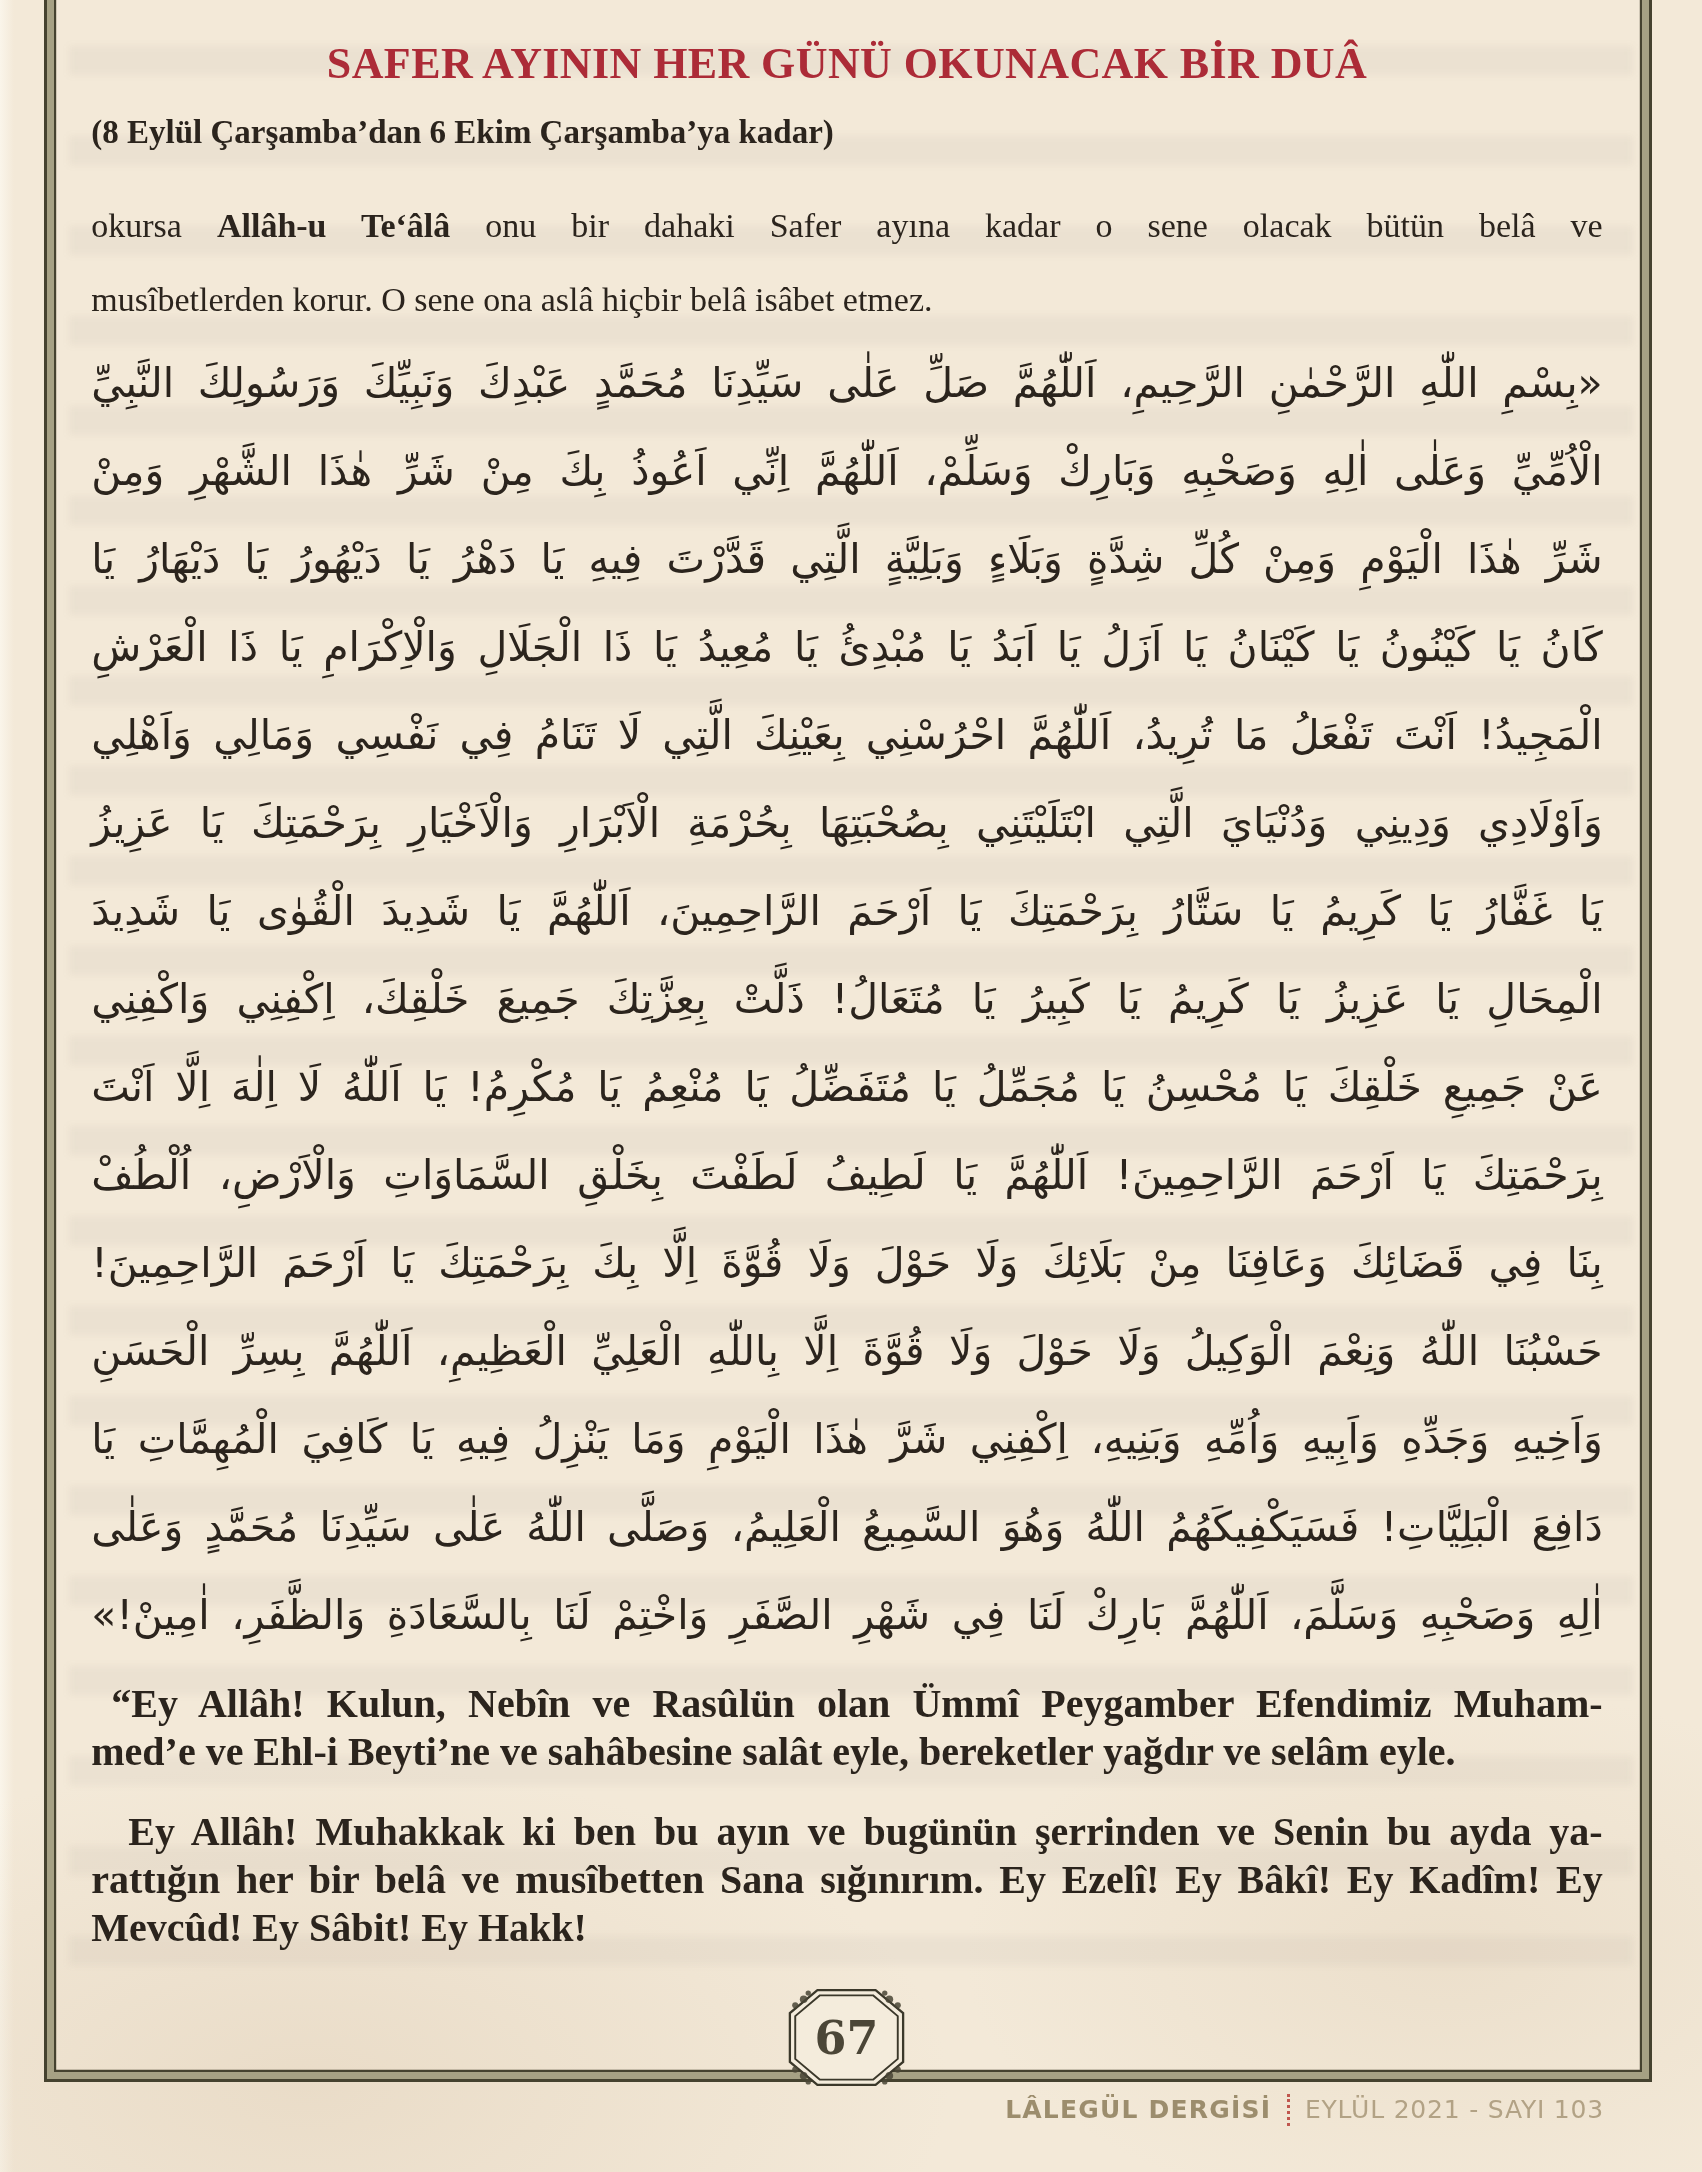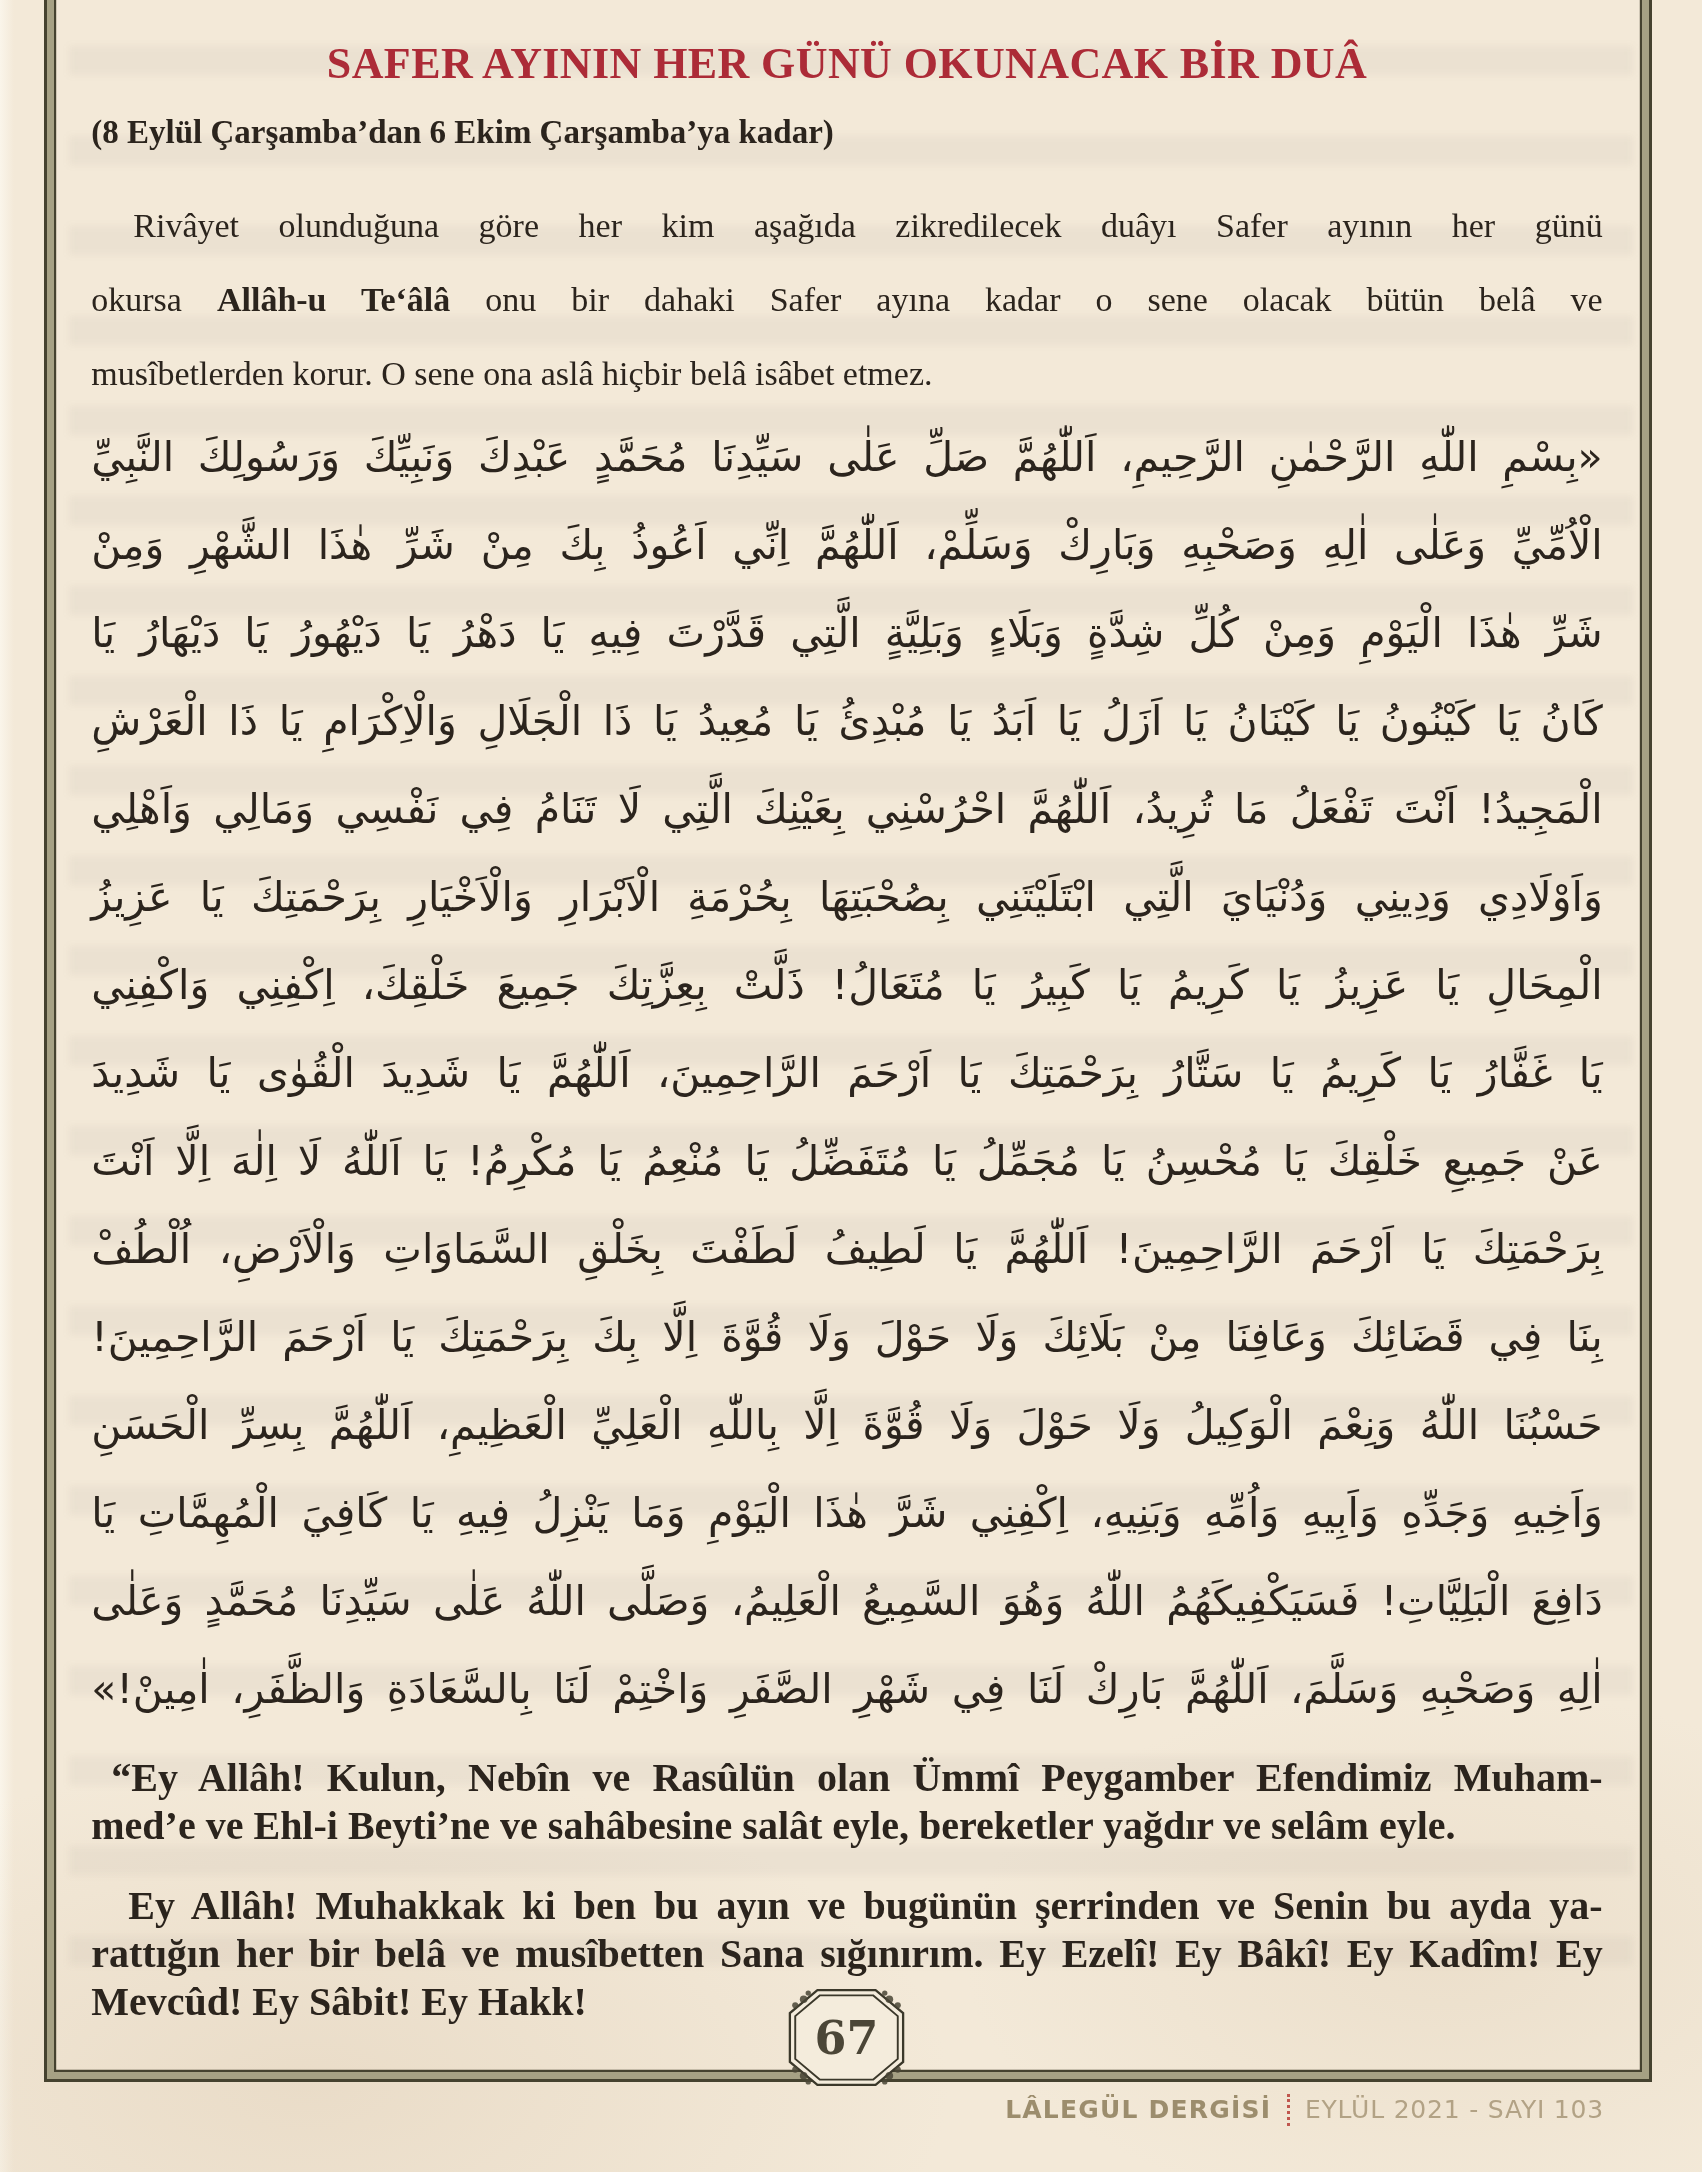--- a/index.html
+++ b/index.html
@@ -128,34 +128,33 @@
 <div class="bleed"></div>
 
 <div class="frame">
   <div class="content">
 
     <h1 class="title">SAFER AYININ HER GÜNÜ OKUNACAK BİR DUÂ</h1>
 
     <div class="subtitle">(8 Eylül Çarşamba’dan 6 Ekim Çarşamba’ya kadar)</div>
 
     <div class="intro">
-      <div class="tline first">Rivâyet olunduğuna göre her kim aşağıda zikredilecek duâyı Safer ayının her günü</div>
       <div class="tline"><span>okursa </span><b>Allâh-u Te‘âlâ</b><span> onu bir dahaki Safer ayına kadar o sene olacak bütün belâ ve</span></div>
       <div class="tline last">musîbetlerden korur. O sene ona aslâ hiçbir belâ isâbet etmez.</div>
     </div>
 
     <div class="arabic">
       <div class="aline">«بِسْمِ اللّٰهِ الرَّحْمٰنِ الرَّحِيمِ، اَللّٰهُمَّ صَلِّ عَلٰى سَيِّدِنَا مُحَمَّدٍ عَبْدِكَ وَنَبِيِّكَ وَرَسُولِكَ النَّبِيِّ</div>
       <div class="aline">الْاُمِّيِّ وَعَلٰى اٰلِهِ وَصَحْبِهِ وَبَارِكْ وَسَلِّمْ، اَللّٰهُمَّ اِنِّي اَعُوذُ بِكَ مِنْ شَرِّ هٰذَا الشَّهْرِ وَمِنْ</div>
       <div class="aline">شَرِّ هٰذَا الْيَوْمِ وَمِنْ كُلِّ شِدَّةٍ وَبَلَاءٍ وَبَلِيَّةٍ الَّتِي قَدَّرْتَ فِيهِ يَا دَهْرُ يَا دَيْهُورُ يَا دَيْهَارُ يَا</div>
       <div class="aline">كَانُ يَا كَيْنُونُ يَا كَيْنَانُ يَا اَزَلُ يَا اَبَدُ يَا مُبْدِئُ يَا مُعِيدُ يَا ذَا الْجَلَالِ وَالْاِكْرَامِ يَا ذَا الْعَرْشِ</div>
       <div class="aline">الْمَجِيدُ! اَنْتَ تَفْعَلُ مَا تُرِيدُ، اَللّٰهُمَّ احْرُسْنِي بِعَيْنِكَ الَّتِي لَا تَنَامُ فِي نَفْسِي وَمَالِي وَاَهْلِي</div>
       <div class="aline">وَاَوْلَادِي وَدِينِي وَدُنْيَايَ الَّتِي ابْتَلَيْتَنِي بِصُحْبَتِهَا بِحُرْمَةِ الْاَبْرَارِ وَالْاَخْيَارِ بِرَحْمَتِكَ يَا عَزِيزُ</div>
+      <div class="aline">يَا غَفَّارُ يَا كَرِيمُ يَا سَتَّارُ بِرَحْمَتِكَ يَا اَرْحَمَ الرَّاحِمِينَ، اَللّٰهُمَّ يَا شَدِيدَ الْقُوٰى يَا شَدِيدَ</div>
       <div class="aline">الْمِحَالِ يَا عَزِيزُ يَا كَرِيمُ يَا كَبِيرُ يَا مُتَعَالُ! ذَلَّتْ بِعِزَّتِكَ جَمِيعَ خَلْقِكَ، اِكْفِنِي وَاكْفِنِي</div>
-      <div class="aline">يَا غَفَّارُ يَا كَرِيمُ يَا سَتَّارُ بِرَحْمَتِكَ يَا اَرْحَمَ الرَّاحِمِينَ، اَللّٰهُمَّ يَا شَدِيدَ الْقُوٰى يَا شَدِيدَ</div>
       <div class="aline">عَنْ جَمِيعِ خَلْقِكَ يَا مُحْسِنُ يَا مُجَمِّلُ يَا مُتَفَضِّلُ يَا مُنْعِمُ يَا مُكْرِمُ! يَا اَللّٰهُ لَا اِلٰهَ اِلَّا اَنْتَ</div>
       <div class="aline">بِرَحْمَتِكَ يَا اَرْحَمَ الرَّاحِمِينَ! اَللّٰهُمَّ يَا لَطِيفُ لَطَفْتَ بِخَلْقِ السَّمَاوَاتِ وَالْاَرْضِ، اُلْطُفْ</div>
       <div class="aline">بِنَا فِي قَضَائِكَ وَعَافِنَا مِنْ بَلَائِكَ وَلَا حَوْلَ وَلَا قُوَّةَ اِلَّا بِكَ بِرَحْمَتِكَ يَا اَرْحَمَ الرَّاحِمِينَ!</div>
       <div class="aline">حَسْبُنَا اللّٰهُ وَنِعْمَ الْوَكِيلُ وَلَا حَوْلَ وَلَا قُوَّةَ اِلَّا بِاللّٰهِ الْعَلِيِّ الْعَظِيمِ، اَللّٰهُمَّ بِسِرِّ الْحَسَنِ</div>
       <div class="aline">وَاَخِيهِ وَجَدِّهِ وَاَبِيهِ وَاُمِّهِ وَبَنِيهِ، اِكْفِنِي شَرَّ هٰذَا الْيَوْمِ وَمَا يَنْزِلُ فِيهِ يَا كَافِيَ الْمُهِمَّاتِ يَا</div>
       <div class="aline">دَافِعَ الْبَلِيَّاتِ! فَسَيَكْفِيكَهُمُ اللّٰهُ وَهُوَ السَّمِيعُ الْعَلِيمُ، وَصَلَّى اللّٰهُ عَلٰى سَيِّدِنَا مُحَمَّدٍ وَعَلٰى</div>
       <div class="aline">اٰلِهِ وَصَحْبِهِ وَسَلَّمَ، اَللّٰهُمَّ بَارِكْ لَنَا فِي شَهْرِ الصَّفَرِ وَاخْتِمْ لَنَا بِالسَّعَادَةِ وَالظَّفَرِ، اٰمِينْ!»</div>
     </div>
 
     <div class="trans p1">

